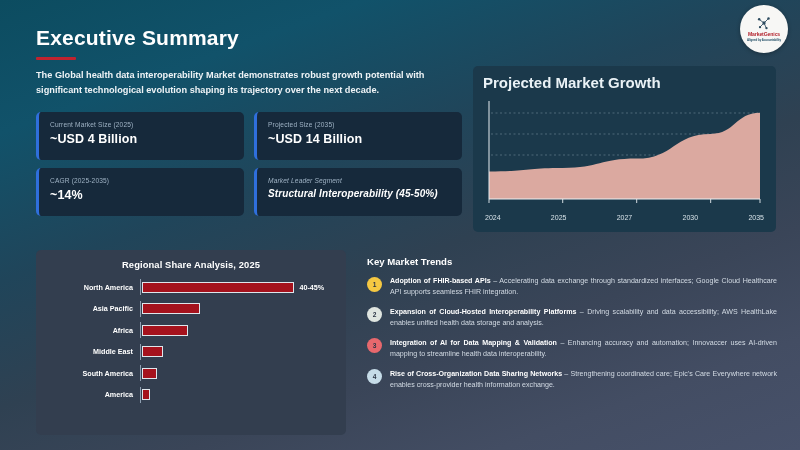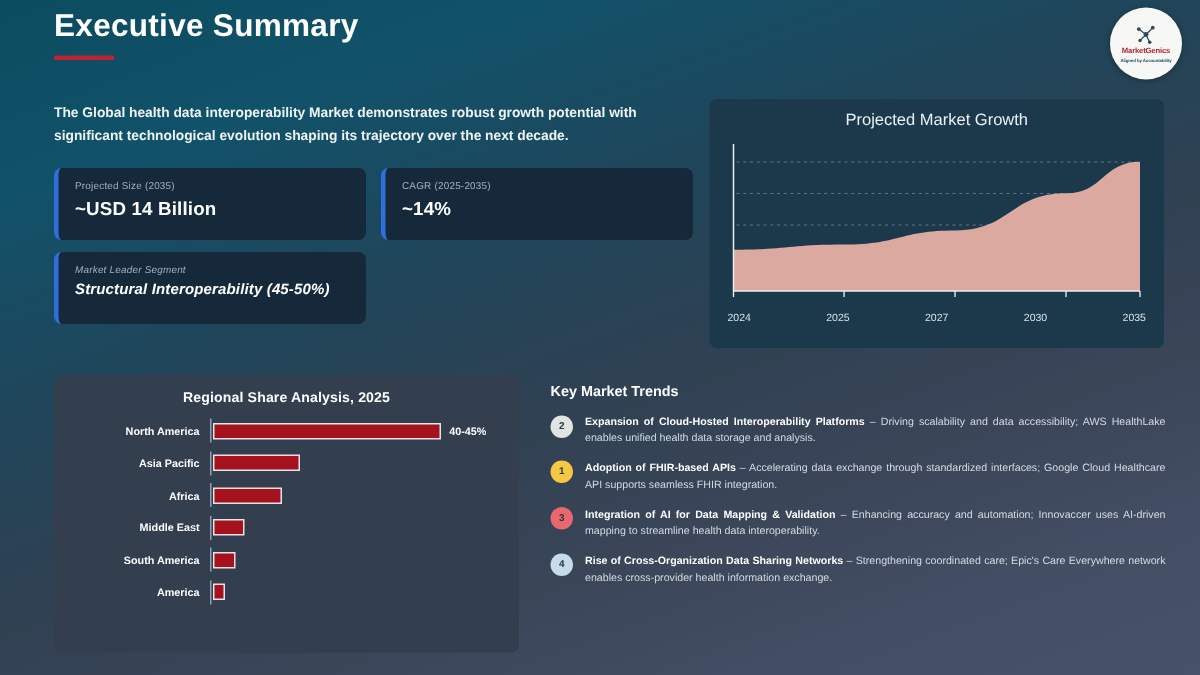--- a/index.html
+++ b/index.html
@@ -4,21 +4,21 @@
 <style>
   * { margin:0; padding:0; box-sizing:border-box; }
   html,body { width:800px; height:450px; overflow:hidden; }
   body {
     font-family:"Liberation Sans", sans-serif;
     background:linear-gradient(160deg,#0c4c60 0%,#11526a 18%,#20455a 38%,#2f4152 55%,#3a4558 70%,#434d63 85%,#47516a 100%);
     color:#fff; position:relative;
   }
 
   
-  #header { position:absolute; left:36px; top:6px; }
+  #header { position:absolute; left:36px; top:26px; }
   #page-title { font-size:21px; font-weight:bold; letter-spacing:.2px; color:#ffffff; }
   #title-underline { width:40px; height:3px; background:#c0232f; margin-top:7px; border-radius:1px; }
   #subtitle { position:absolute; left:36px; top:68px; width:420px; font-size:9.2px;
     font-weight:bold; line-height:1.65; color:#eef3f6; }
 
   
   #logo { position:absolute; right:12px; top:5px; width:48px; height:48px; border-radius:50%;
     background:#f7f7f5; display:flex; flex-direction:column; align-items:center;
     justify-content:center; box-shadow:0 1px 4px rgba(0,0,0,.3); }
   #logo-mark { width:16px; height:14px; margin-bottom:1px; }
@@ -30,21 +30,21 @@
     display:grid; grid-template-columns:1fr 1fr; grid-gap:8px 10px; }
   .kpi-card { background:#16293b; border-radius:5px; padding:9px 11px 11px 11px;
     border-left:3px solid #2f6fdc; min-height:48px; }
   .kpi-label { font-size:6.6px; color:#9fb2c4; letter-spacing:.15px; margin-bottom:4px; }
   .kpi-value { font-size:12.5px; font-weight:bold; color:#ffffff; letter-spacing:.1px; }
   .kpi-card.small-val .kpi-value { font-size:10px; }
 
   
   #growth-panel { position:absolute; left:473px; top:66px; width:303px; height:166px;
     background:#1b394b; border-radius:5px; padding:8px 10px 6px 10px; }
-  #growth-title { font-size:11px; font-weight:normal; color:#eaf2f6; margin-bottom:4px;text-align:center; }
+  #growth-title { font-size:15px; font-weight:bold; color:#eaf2f6; margin-bottom:4px; }
   #growth-plot { position:relative; width:100%; height:116px; }
   #growth-plot svg { display:block; width:100%; height:100%; }
   #growth-xlabels { display:flex; justify-content:space-between; padding:0 2px; margin-top:3px; }
   #growth-xlabels span { font-size:7px; color:#d7e2e8; }
 
   
   #regional-panel { position:absolute; left:36px; top:250px; width:310px; height:185px;
     background:#333e4f; border-radius:5px; padding:9px 12px; }
   #regional-title { font-size:9.4px; font-weight:bold; color:#ffffff; text-align:center;
     margin-bottom:9px; letter-spacing:.1px; }
@@ -86,20 +86,24 @@
     <circle cx="15.8" cy="3.2" r="1.6" fill="#2b4a5e"></circle>
     <circle cx="3.8" cy="4.3" r="1.6" fill="#2b4a5e"></circle>
     <circle cx="13.2" cy="15.6" r="1.5" fill="#2b4a5e"></circle>
     <circle cx="4.9" cy="14.2" r="1.5" fill="#2b4a5e"></circle>
   </svg>
   <div id="logo-name">MarketGenics</div>
   <div id="logo-tag">Aligned  by  Accountability</div>
 </div>
 
 <div id="kpi-grid">
+  <div class="kpi-card" style="border-left-color: rgb(47, 111, 220);">
+    <div class="kpi-label">Current Market Size (2025)</div>
+    <div class="kpi-value">~USD 4 Billion</div>
+  </div>
   <div class="kpi-card" style="border-left-color: rgb(47, 111, 220);">
     <div class="kpi-label">Projected Size (2035)</div>
     <div class="kpi-value">~USD 14 Billion</div>
   </div>
   <div class="kpi-card" style="border-left-color: rgb(47, 111, 220);">
     <div class="kpi-label">CAGR (2025-2035)</div>
     <div class="kpi-value">~14%</div>
   </div>
   <div class="kpi-card small-val" style="border-left-color: rgb(47, 111, 220); font-style: italic;">
     <div class="kpi-label">Market Leader Segment</div>
@@ -178,28 +182,28 @@
           <div class="bar-fill" style="width: 3.95%; background: rgb(165, 18, 29); border-color: rgb(223, 230, 236);"></div>
         </div>
       </div>
     </div>
 </div>
 
 <div id="trends">
   <div id="trends-title">Key Market Trends</div>
   <div id="trends-list">
       <div class="trend-item">
+        <div class="trend-num" style="background: rgb(245, 200, 66);">1</div>
+        <div class="trend-text"><b>Adoption of FHIR-based APIs</b> – Accelerating data exchange through standardized interfaces; Google Cloud Healthcare API supports seamless FHIR integration.</div>
+      </div>
+      <div class="trend-item">
         <div class="trend-num" style="background: rgb(223, 229, 224);">2</div>
         <div class="trend-text"><b>Expansion of Cloud-Hosted Interoperability Platforms</b> – Driving scalability and data accessibility; AWS HealthLake enables unified health data storage and analysis.</div>
       </div>
       <div class="trend-item">
-        <div class="trend-num" style="background: rgb(245, 200, 66);">1</div>
-        <div class="trend-text"><b>Adoption of FHIR-based APIs</b> – Accelerating data exchange through standardized interfaces; Google Cloud Healthcare API supports seamless FHIR integration.</div>
-      </div>
-      <div class="trend-item">
         <div class="trend-num" style="background: rgb(232, 104, 109);">3</div>
         <div class="trend-text"><b>Integration of AI for Data Mapping &amp; Validation</b> – Enhancing accuracy and automation; Innovaccer uses AI-driven mapping to streamline health data interoperability.</div>
       </div>
       <div class="trend-item">
         <div class="trend-num" style="background: rgb(198, 220, 232);">4</div>
         <div class="trend-text"><b>Rise of Cross-Organization Data Sharing Networks</b> – Strengthening coordinated care; Epic's Care Everywhere network enables cross-provider health information exchange.</div>
       </div>
     </div>
 </div>
 

